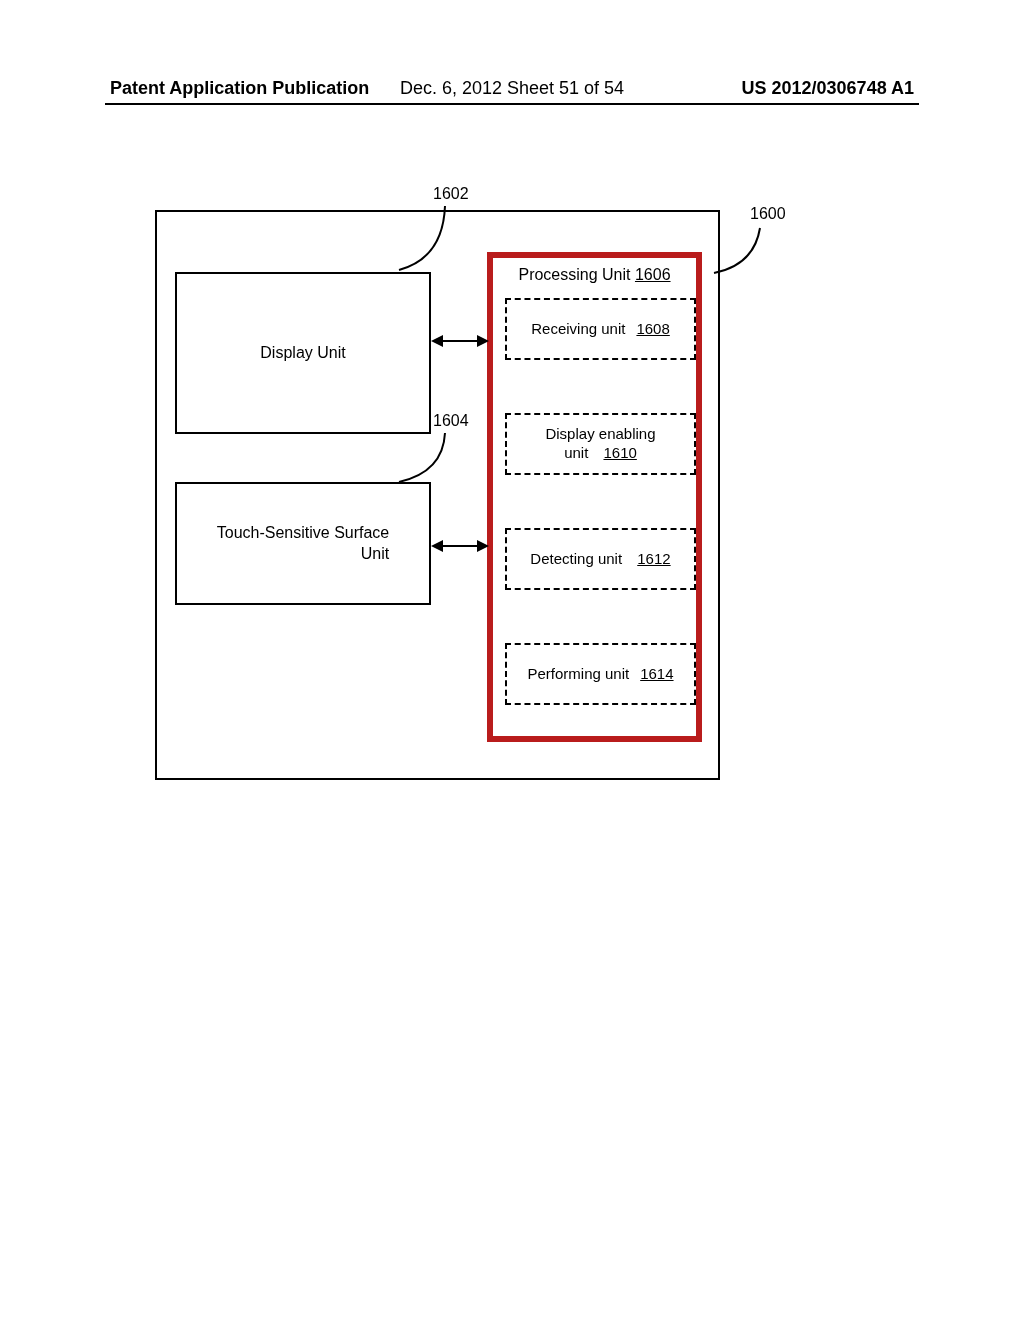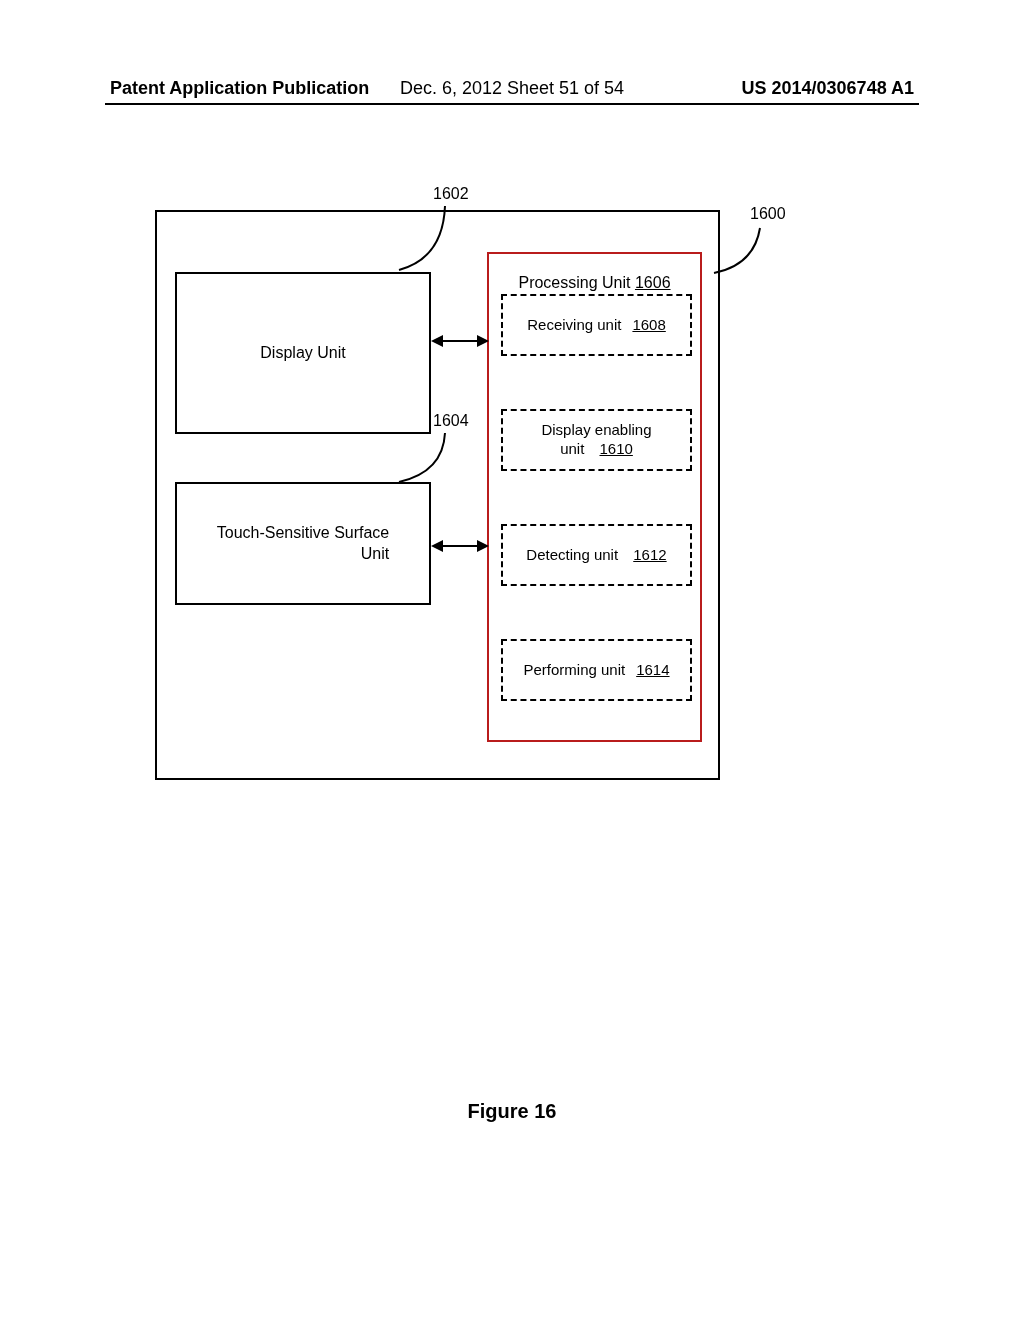--- a/index.html
+++ b/index.html
@@ -92,22 +92,22 @@
     font-size: 16px;
     text-align: right;
     line-height: 1.3;
   }
   .processing-unit {
     position: absolute;
     top: 40px;
     left: 330px;
     width: 215px;
     height: 490px;
-    border: 2px solid #b91c1c;
-    padding-top: 20px;
+    border: 6px solid #b91c1c;
+    padding-top: 8px;
     text-align: center;
   }
   .processing-title {
     font-size: 16px;
     text-align: center;
   }
   .processing-title .num { text-decoration: underline; }
   .sub-unit {
     position: absolute;
     left: 12px;
@@ -171,21 +171,21 @@
   }
 </style>
 </head>
 <body>
 
 <div class="page">
 
   <div class="header">
     <div class="header-left">Patent Application Publication</div>
     <div class="header-center">Dec. 6, 2012   Sheet 51 of 54</div>
-    <div class="header-right">US 2014/0306748 A1</div>
+    <div class="header-right">US 2012/0306748 A1</div>
   </div>
   <div class="header-rule"></div>
 
   <div class="diagram-area">
 
     <div class="outer-box">
 
       <div class="display-unit">
         <span>Display Unit</span>
       </div>
@@ -237,15 +237,14 @@
     </svg>
     <div class="callout-label" style="left:278px; top:227px;">1604</div>
 
     <svg class="callout-svg" style="left:555px; top:40px; width:55px; height:55px;">
       <path d="M 50 3 Q 44 40 4 48" stroke="#000" stroke-width="2" fill="none"></path>
     </svg>
     <div class="callout-label" style="left:595px; top:20px;">1600</div>
 
   </div>
 
-  <div class="figure-caption">Figure 16</div>
 
 </div>
 
 </body></html>

